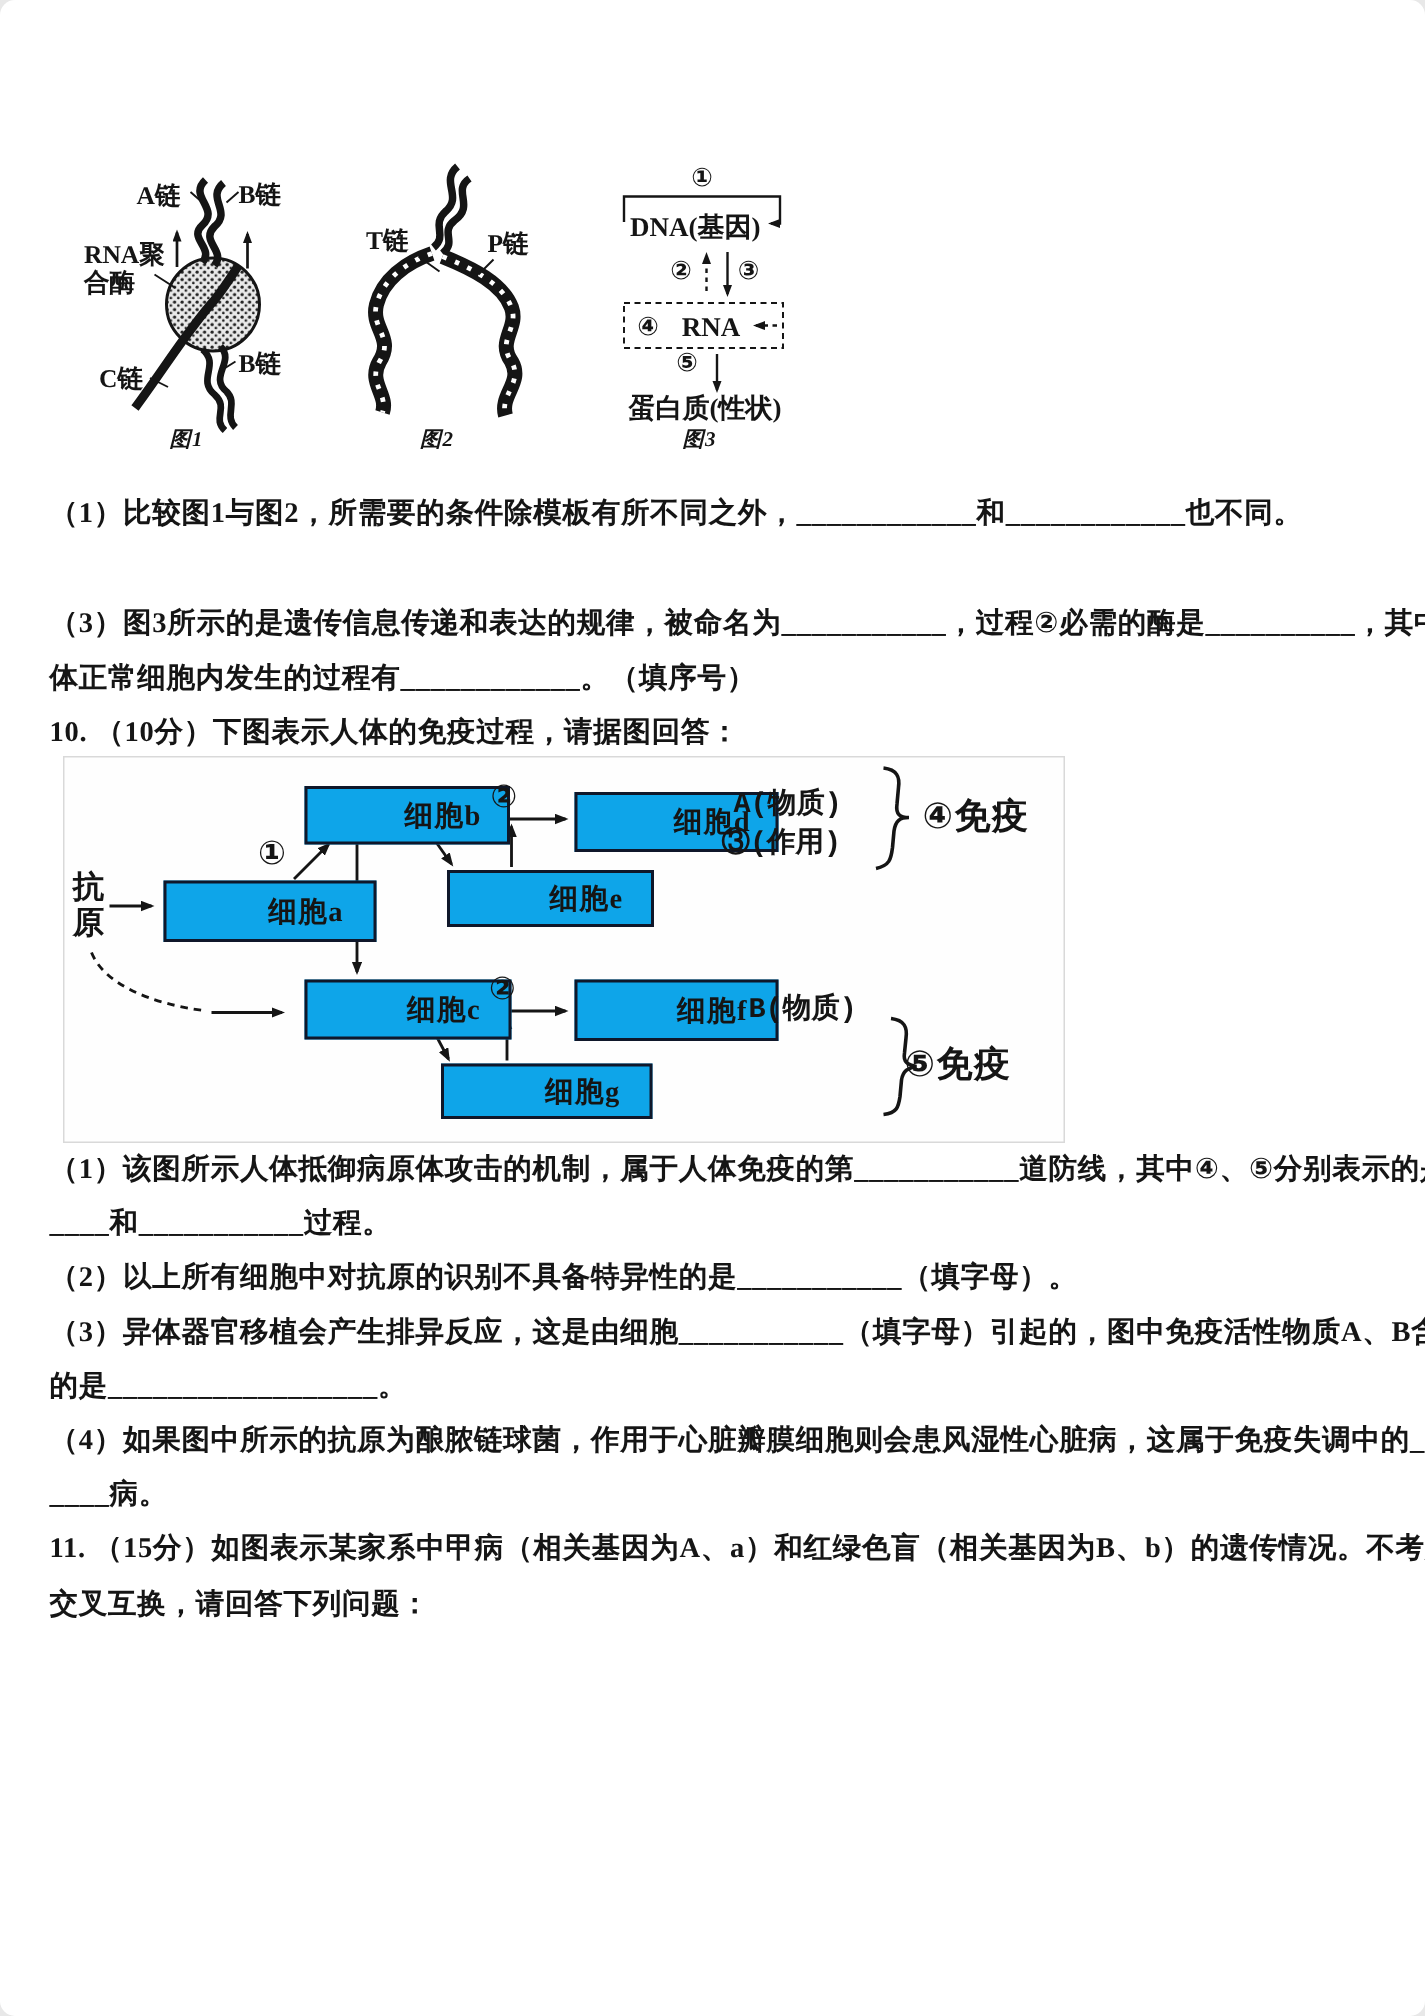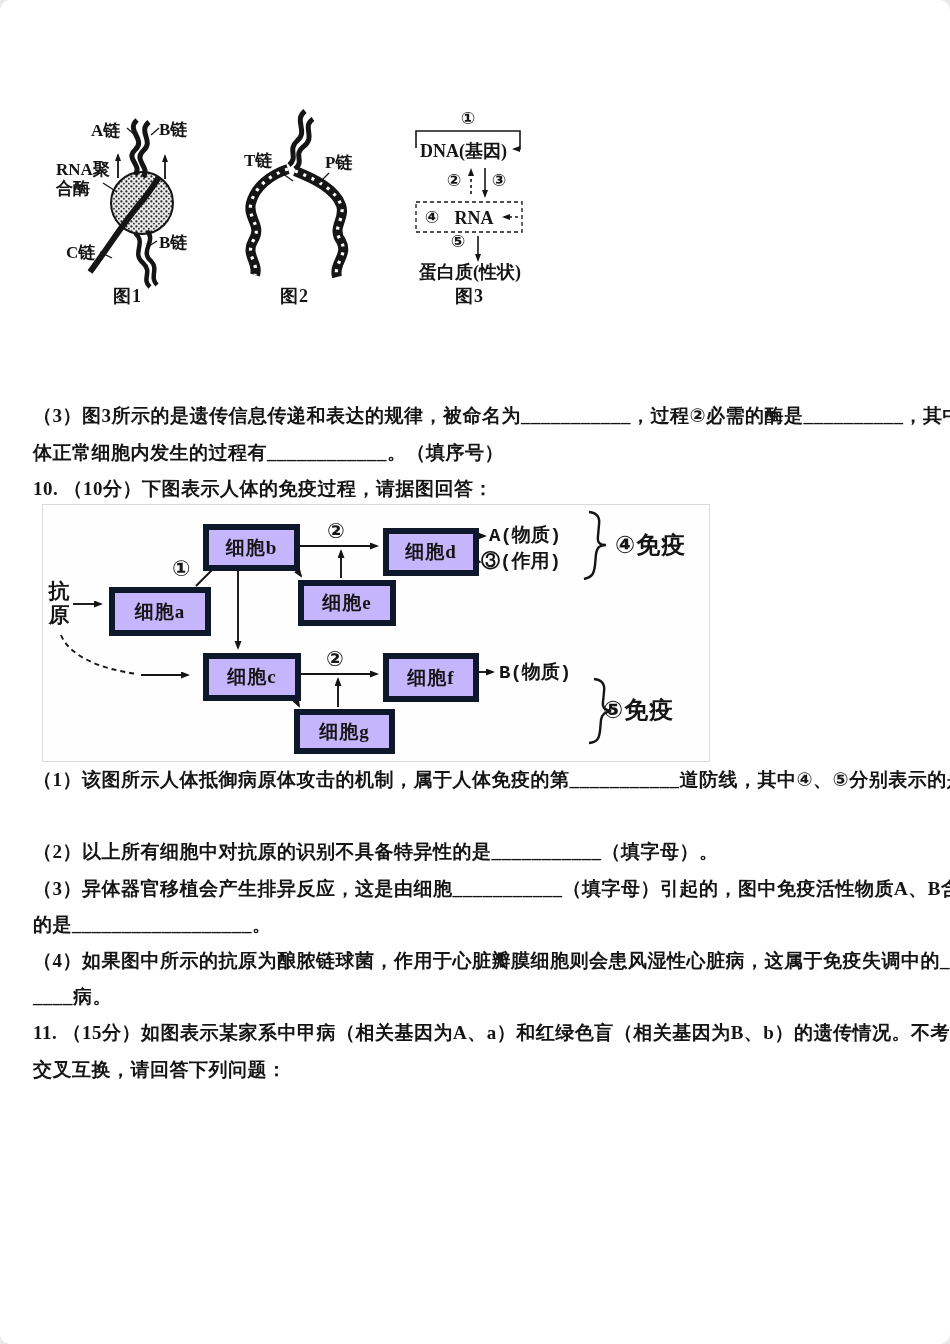--- a/index.html
+++ b/index.html
@@ -1,26 +1,26 @@
 <!DOCTYPE html>
 <html><head>
 <meta charset="utf-8">
 <style>
   html,body{margin:0;padding:0;background:#e8e8e8;}
   #page{position:relative;width:950px;height:1344px;background:#ffffff;overflow:hidden;
         font-family:"Liberation Serif","DejaVu Sans",serif;color:#151515;font-weight:bold;border-radius:10px;}
   .abs{position:absolute;}
   .line{position:absolute;left:33px;font-size:19px;line-height:24px;white-space:nowrap;
         letter-spacing:0.5px;color:#151515;}
-  .caption{position:absolute;top:284px;font-size:18px;letter-spacing:1px;}
+  .caption{position:absolute;top:284px;font-size:14px;letter-spacing:1px;font-style:italic;}
   
   #immune{position:absolute;left:42px;top:504px;width:666px;height:256px;
           border:1px solid #d9d9d9;background:#fefefe;}
-  .cellbox{position:absolute;border:6px solid #0f172a;background:#c4b5fd;display:flex;
-           align-items:center;justify-content:center;font-size:19px;letter-spacing:1px;}
+  .cellbox{position:absolute;border:2px solid #0f172a;background:#0ea5e9;display:flex;
+           align-items:center;justify-content:center;font-size:19px;letter-spacing:1px;padding-left:48px;}
   .dmark{position:absolute;font-size:21px;line-height:24px;}
   .dout{position:absolute;font-size:19px;line-height:22px;white-space:nowrap;font-family:Liberation Mono, monospace;}
   .dimm{position:absolute;font-size:24px;line-height:23px;white-space:nowrap;letter-spacing:1px;}
   #antigen{position:absolute;left:3px;top:74px;font-size:21px;line-height:24px;text-align:center;width:26px;}
   svg{display:block;}
   svg text{font-family:"Liberation Serif","DejaVu Sans",serif;font-weight:bold;fill:#151515;}
 </style>
 </head>
 <body>
 
@@ -110,20 +110,21 @@
     <text x="66" y="124" font-size="18" text-anchor="middle">RNA</text>
     <text x="50" y="147" font-size="17" text-anchor="middle">⑤</text>
     <line x1="70" y1="136" x2="70" y2="160" stroke="#151515" stroke-width="1.6" marker-end="url(#ah3)"></line>
     <text x="62" y="178" font-size="18" text-anchor="middle">蛋白质(性状)</text>
   </svg>
 
   <div class="caption" style="left:113px">图1</div>
   <div class="caption" style="left:280px">图2</div>
   <div class="caption" style="left:455px">图3</div>
 
+  <div class="line" style="top:331px">（1）比较图1与图2，所需要的条件除模板有所不同之外，____________和____________也不同。</div>
   <div class="line" style="top:404px">（3）图3所示的是遗传信息传递和表达的规律，被命名为___________，过程②必需的酶是__________，其中可在人</div>
   <div class="line" style="top:441px">体正常细胞内发生的过程有____________。（填序号）</div>
 
   <div class="line" style="top:477px">10. （10分）下图表示人体的免疫过程，请据图回答：</div>
 
   <div id="immune">
     <svg class="abs" style="left:0;top:0" width="666" height="256" viewBox="0 0 666 256">
       <defs>
         <marker id="ahi" markerWidth="11" markerHeight="11" refX="7" refY="3.5" orient="auto" markerUnits="userSpaceOnUse">
           <path d="M0,0 L9,3.5 L0,7 Z" fill="#151515"></path>
@@ -170,20 +171,21 @@
 
     <div class="dout" style="left:446px;top:20px">A(物质)</div>
     <div class="dout" style="left:438px;top:46px">③(作用)</div>
     <div class="dout" style="left:456px;top:157px">B(物质)</div>
 
     <div class="dimm" style="left:572px;top:29px">④免疫</div>
     <div class="dimm" style="left:560px;top:194px">⑤免疫</div>
   </div>
 
   <div class="line" style="top:768px">（1）该图所示人体抵御病原体攻击的机制，属于人体免疫的第___________道防线，其中④、⑤分别表示的是_______</div>
+  <div class="line" style="top:804px">____和___________过程。</div>
   <div class="line" style="top:840px">（2）以上所有细胞中对抗原的识别不具备特异性的是___________（填字母）。</div>
   <div class="line" style="top:877px">（3）异体器官移植会产生排异反应，这是由细胞___________（填字母）引起的，图中免疫活性物质A、B含量增多</div>
   <div class="line" style="top:913px">的是__________________。</div>
   <div class="line" style="top:949px">（4）如果图中所示的抗原为酿脓链球菌，作用于心脏瓣膜细胞则会患风湿性心脏病，这属于免疫失调中的_________</div>
   <div class="line" style="top:985px">____病。</div>
 
   <div class="line" style="top:1021px">11. （15分）如图表示某家系中甲病（相关基因为A、a）和红绿色盲（相关基因为B、b）的遗传情况。不考虑突变和</div>
   <div class="line" style="top:1058px">交叉互换，请回答下列问题：</div>
 
 </div>

